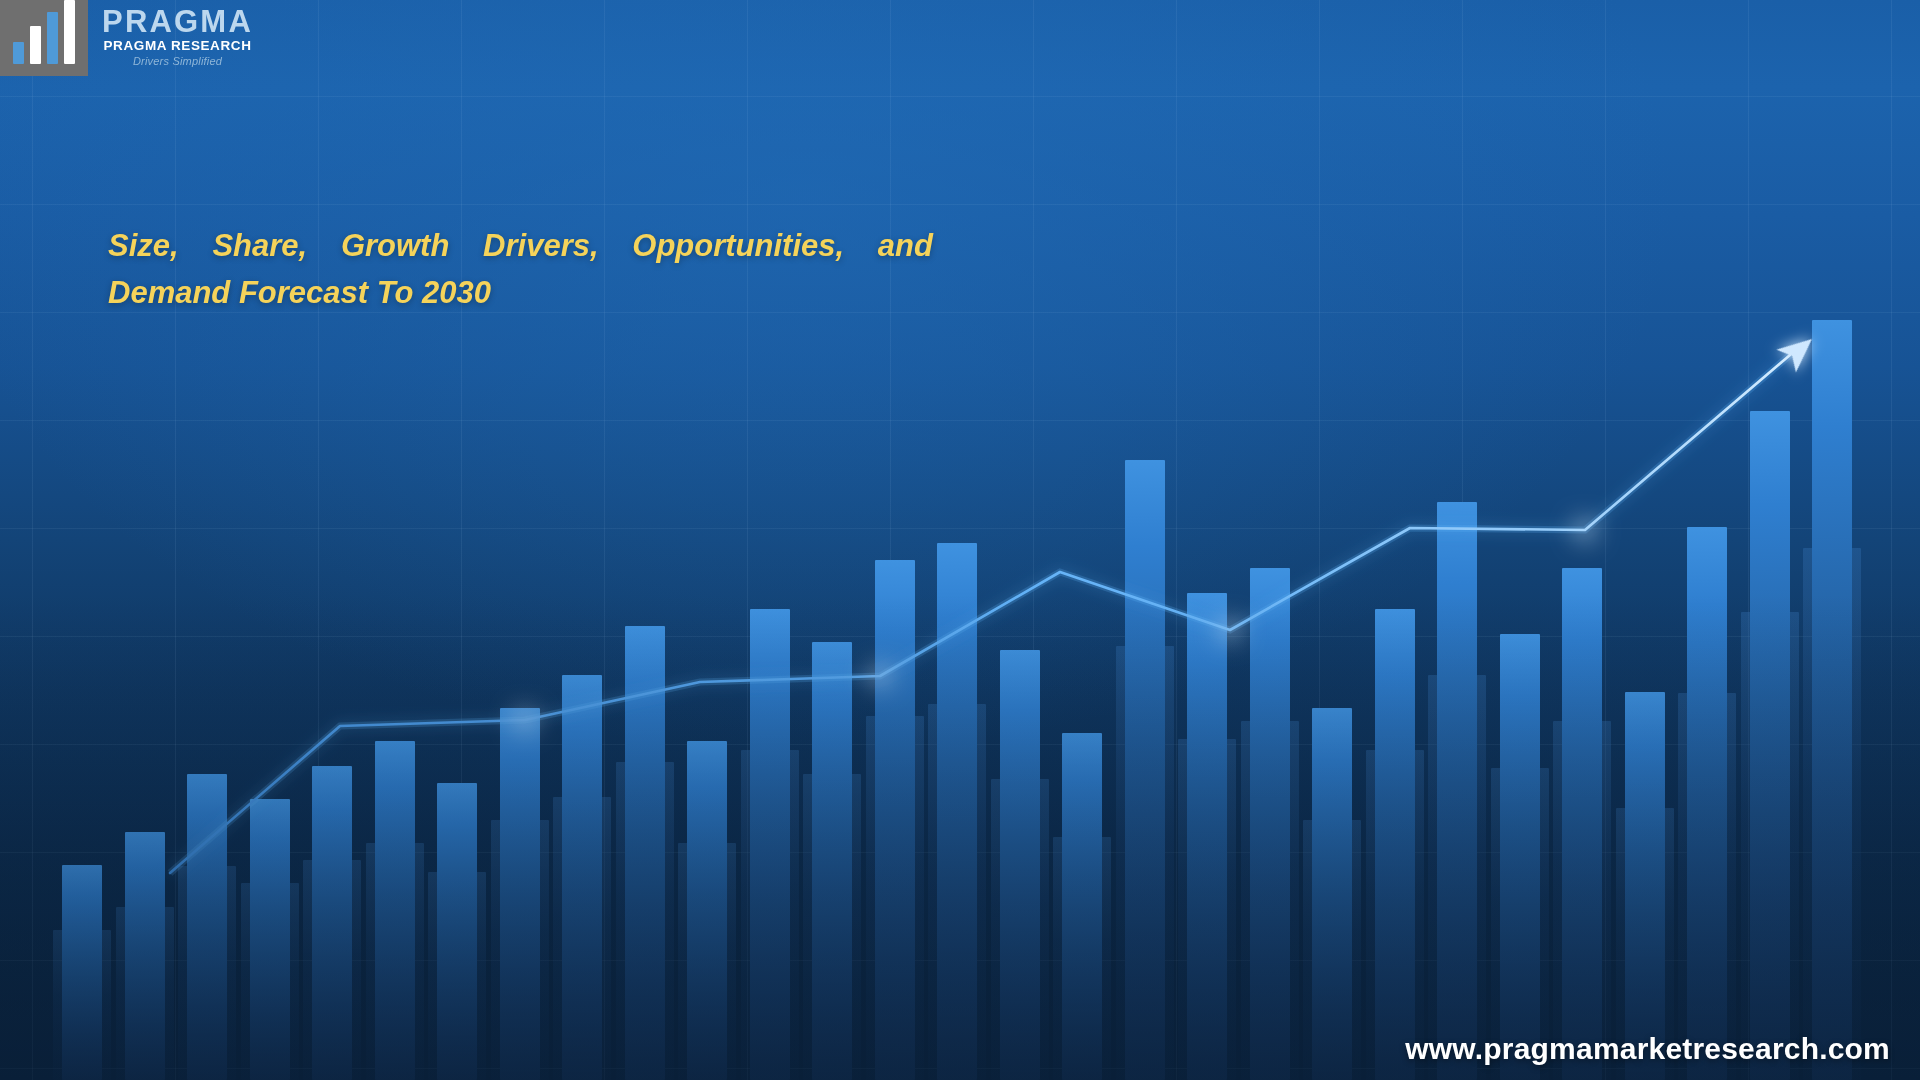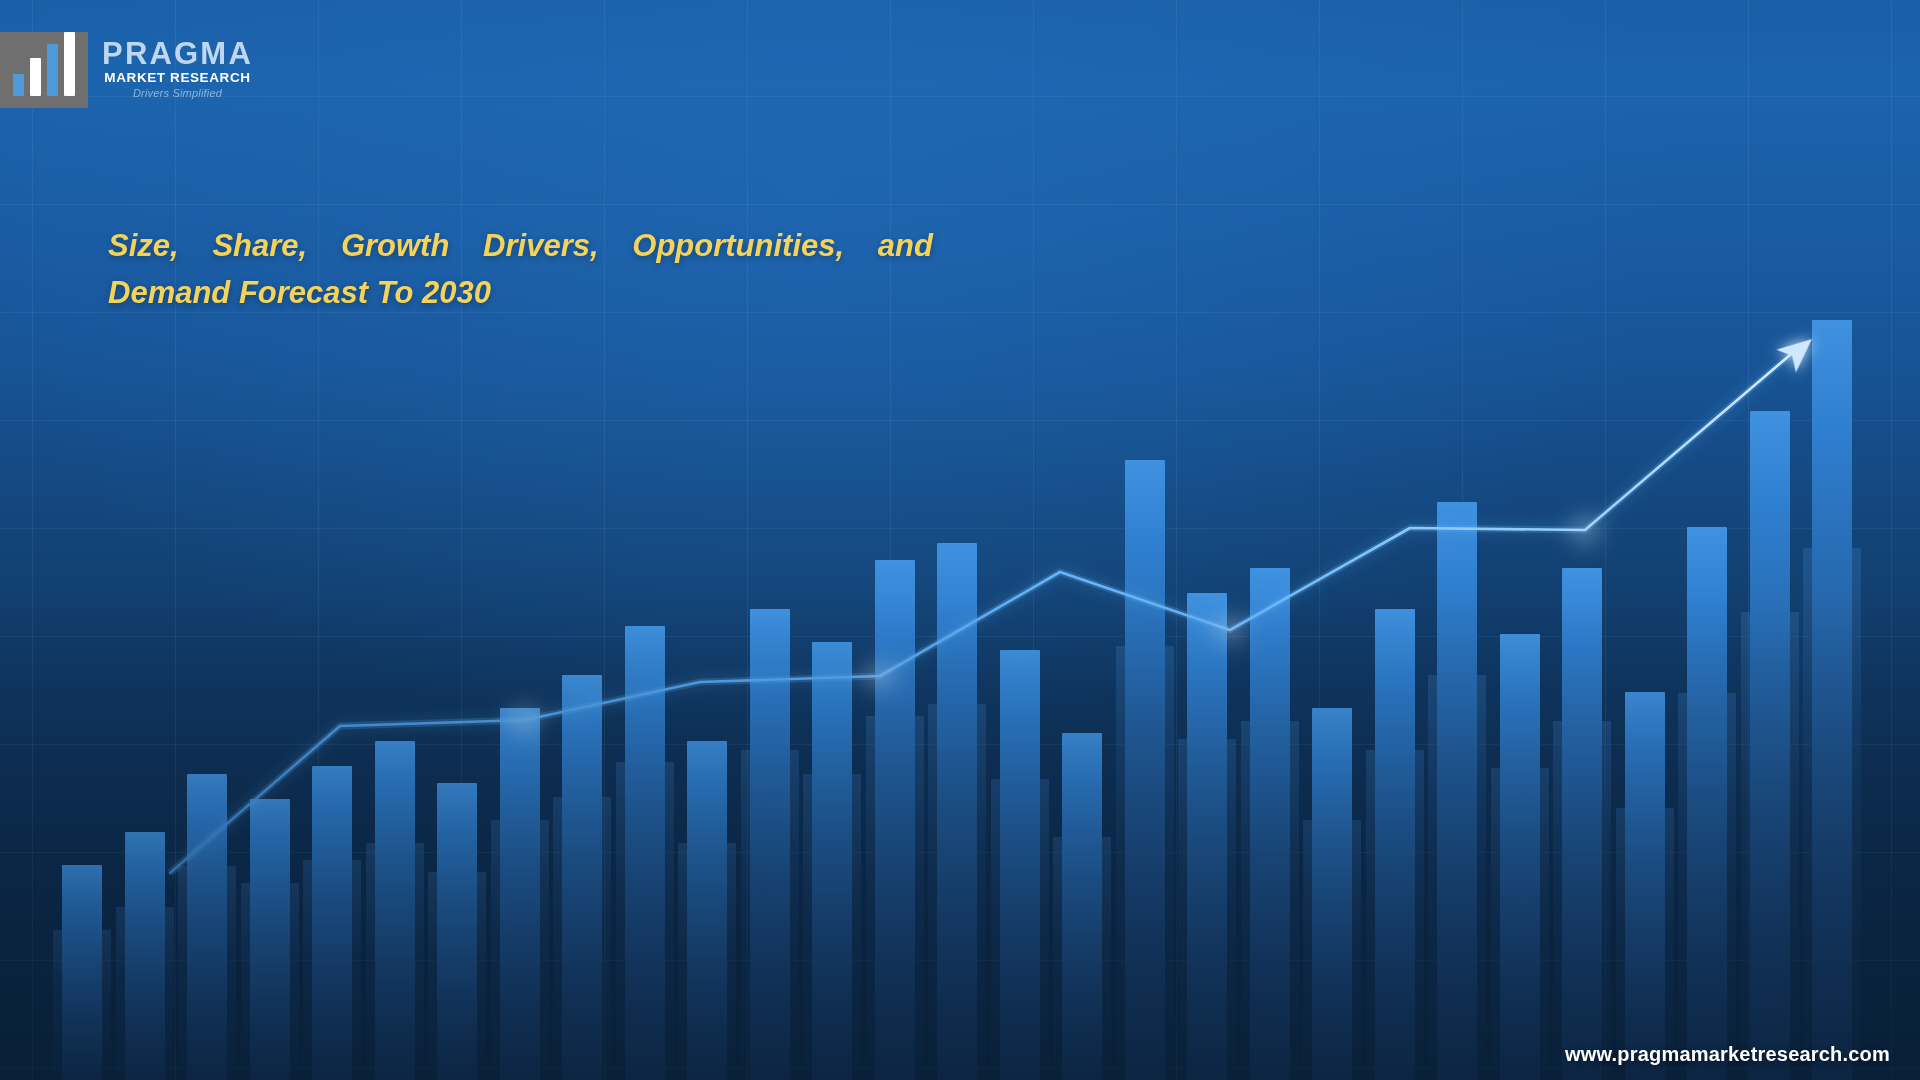--- a/index.html
+++ b/index.html
@@ -71,21 +71,20 @@
   .trend svg { width: 1920px; height: 1080px; display: block; }
 
   
   .logo-wrap {
     position: absolute;
     left: 0;
     top: 0;
     display: flex;
     align-items: flex-start;
     z-index: 6;
-    margin-top: 32px;
   }
   .logo-mark {
     width: 88px;
     height: 76px;
     background: #6f6f6f;
     display: flex;
     align-items: flex-end;
     justify-content: center;
     gap: 6px;
     padding: 0 9px 12px 9px;
@@ -154,21 +153,21 @@
     text-align: justify;
     text-align-last: left;
     text-shadow: 0 2px 6px rgba(0,0,0,0.28);
   }
 
   
   .site-url {
     position: absolute;
     right: 30px;
     bottom: 14px;
-    font-size: 20px;
+    font-size: 30px;
     font-weight: bold;
     color: #ffffff;
     letter-spacing: 0.2px;
     text-shadow: 0 2px 6px rgba(0,0,0,0.45);
     z-index: 6;
   }
 </style>
 </head>
 <body>
 
@@ -273,21 +272,21 @@
 
   <div class="logo-wrap">
     <div class="logo-mark">
       <i class="lb1"></i>
       <i class="lb2"></i>
       <i class="lb3"></i>
       <i class="lb4"></i>
     </div>
     <div class="logo-text">
       <span class="logo-pragma">PRAGMA</span>
-      <span class="logo-mr">MARKET RESEARCH</span>
+      <span class="logo-mr">PRAGMA RESEARCH</span>
       <span class="logo-tag">Drivers Simplified</span>
     </div>
   </div>
 
   <div class="headline">
     <p class="subtitle">Size, Share, Growth Drivers, Opportunities, and Demand Forecast To 2030</p>
   </div>
 
   <div class="site-url">www.pragmamarketresearch.com</div>
 

